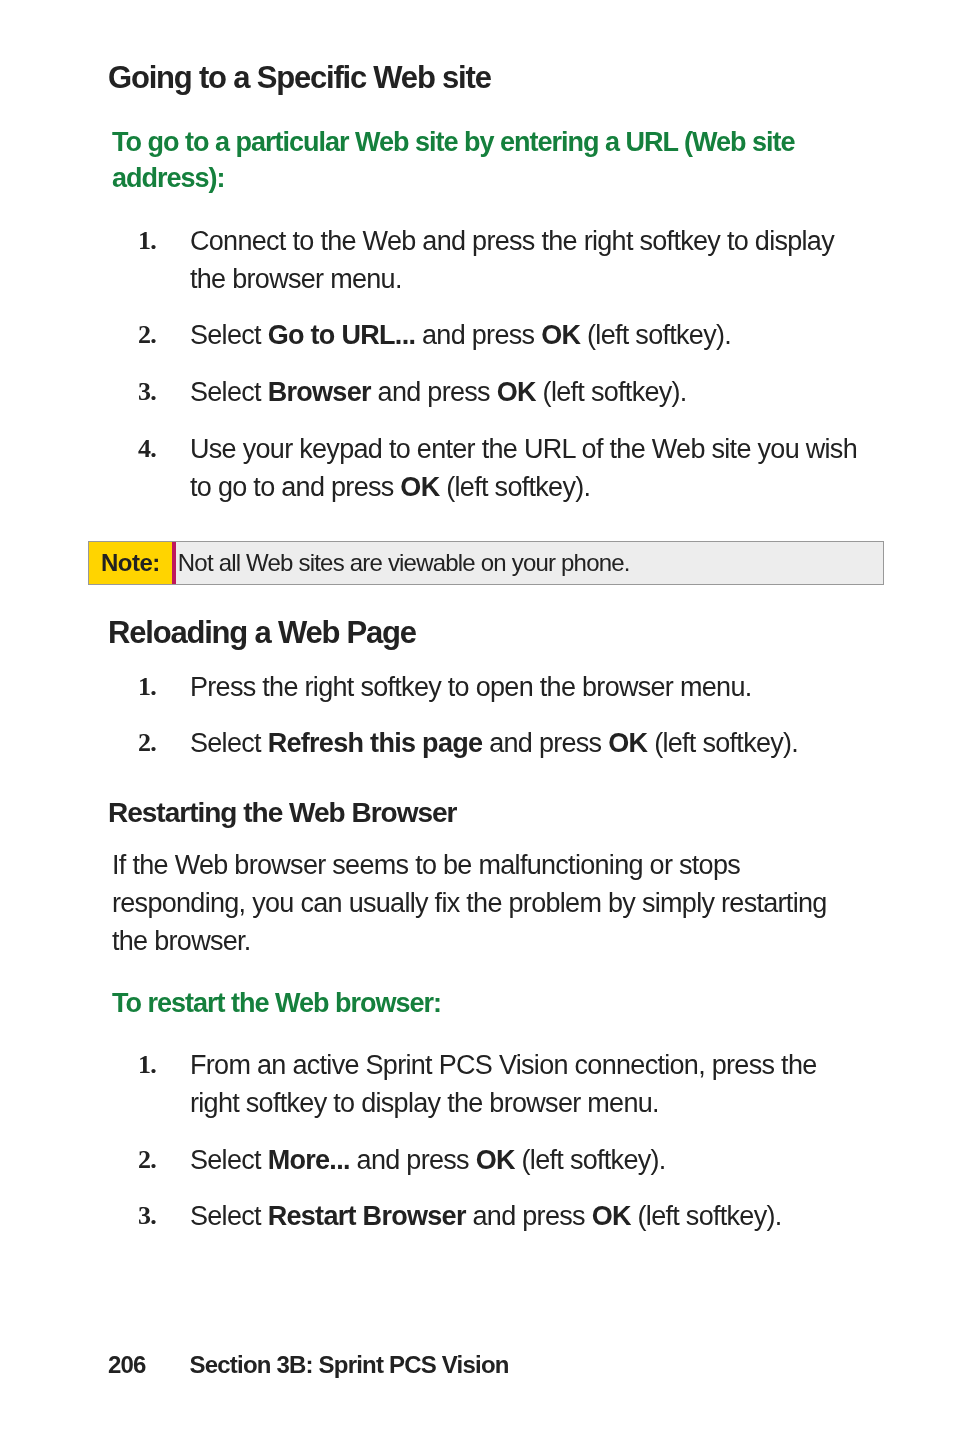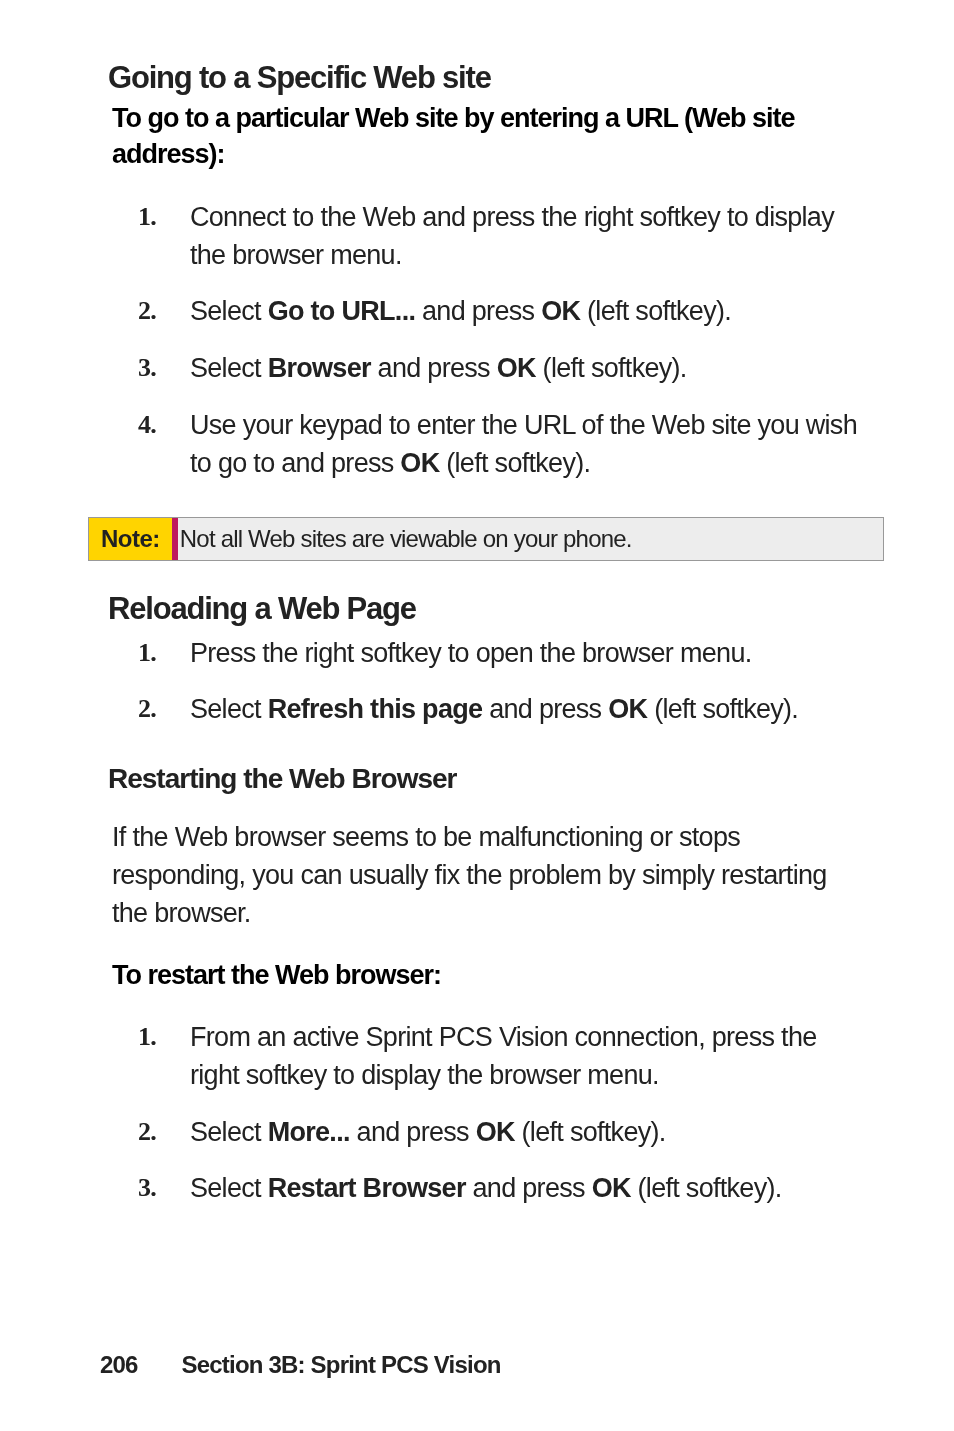--- a/index.html
+++ b/index.html
@@ -13,27 +13,27 @@
       background: #ffffff;
       font-family: 'Myriad Pro', 'Segoe UI', Arial, sans-serif;
       color: #222;
       padding: 60px 90px 50px 108px;
       position: relative;
       letter-spacing: -0.5px;
     }
     .heading-1 {
       font-size: 31px;
       font-weight: 700;
-      margin-bottom: 4px;
+      margin-bottom: 28px;
       letter-spacing: -1.2px;
     }
     .instruction-bold {
       font-size: 27px;
       font-weight: 700;
-      color: #000000;
+      color: #15803d;
       margin-bottom: 26px;
       line-height: 1.35;
       letter-spacing: -1.0px;
       padding-left: 4px;
     }
     .ol {
       list-style: none;
       padding-left: 30px;
       margin-bottom: 28px;
     }
@@ -63,53 +63,53 @@
     .note-box {
       display: flex;
       border: 1px solid #999;
       margin: 0 -20px 30px -20px;
     }
     .note-label {
       background: #ffd400;
       font-weight: 700;
       font-size: 24px;
       padding: 7px 12px;
-      border-right: 6px solid #be185d;
+      border-right: 4px solid #be185d;
       letter-spacing: -0.5px;
     }
     .note-text {
       background: #ededed;
       font-size: 24px;
       padding: 7px 2px;
       flex: 1;
       letter-spacing: -0.8px;
     }
     .heading-2 {
       font-size: 31px;
       font-weight: 700;
-      margin-bottom: 8px;
+      margin-bottom: 18px;
       letter-spacing: -1.2px;
     }
     .heading-3 {
       font-size: 28px;
       font-weight: 700;
-      margin-bottom: 24px;
+      margin-bottom: 18px;
       letter-spacing: -1.0px;
     }
     .body-text {
       font-size: 27px;
       line-height: 1.4;
       margin-bottom: 24px;
       padding-left: 4px;
       letter-spacing: -0.7px;
     }
     .footer {
       position: absolute;
       bottom: 52px;
-      left: 100px;
+      left: 108px;
       font-size: 24px;
       font-weight: 700;
       letter-spacing: -0.8px;
     }
     .footer .pg {
       margin-right: 38px;
     }
     .section-block {
       margin-bottom: 34px;
     }

